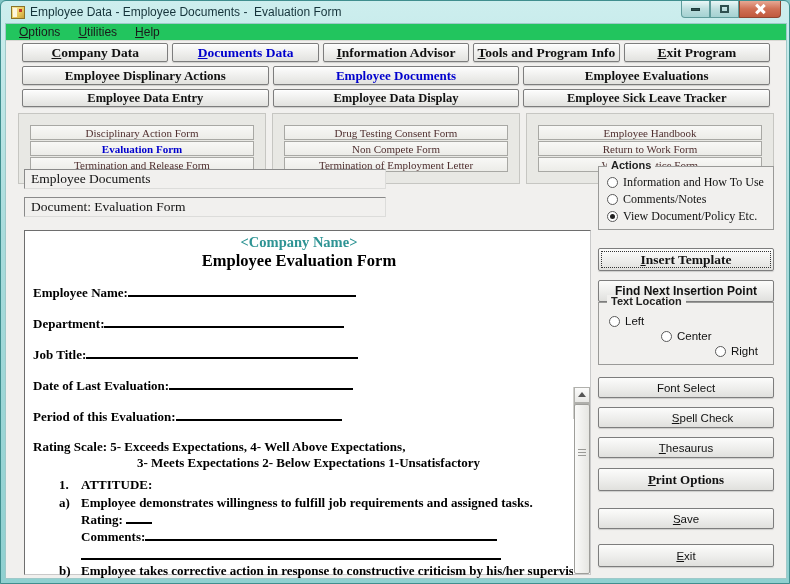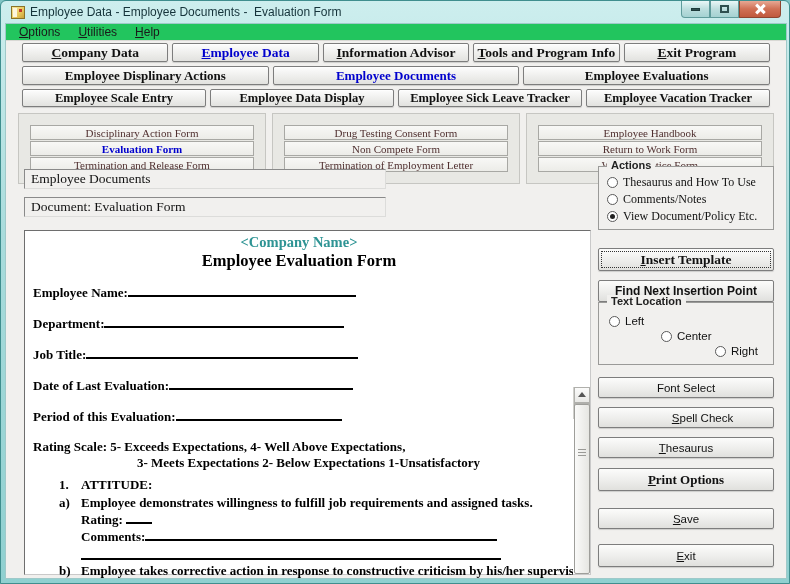--- a/index.html
+++ b/index.html
@@ -153,21 +153,21 @@
       <span class="menu-item"><span class="mn">Options</span></span>
       <span class="menu-item"><span class="mn">Utilities</span></span>
       <span class="menu-item"><span class="mn">Help</span></span>
     </div>
 
     <div class="nav-row nav1">
       <div class="navbtn">
           <span class="lbl mn">Company Data</span>
         </div>
       <div class="navbtn active">
-          <span class="lbl mn">Employee Data</span>
+          <span class="lbl mn">Documents Data</span>
         </div>
       <div class="navbtn">
           <span class="lbl mn">Information Advisor</span>
         </div>
       <div class="navbtn">
           <span class="lbl mn">Tools and Program Info</span>
         </div>
       <div class="navbtn">
           <span class="lbl mn">Exit Program</span>
         </div>
@@ -180,30 +180,27 @@
       <div class="navbtn active">
           <span class="lbl">Employee Documents</span>
         </div>
       <div class="navbtn">
           <span class="lbl">Employee Evaluations</span>
         </div>
     </div>
 
     <div class="nav-row nav3">
       <div class="navbtn">
-          <span class="lbl">Employee Scale Entry</span>
+          <span class="lbl">Employee Data Entry</span>
         </div>
       <div class="navbtn">
           <span class="lbl">Employee Data Display</span>
         </div>
       <div class="navbtn">
           <span class="lbl">Employee Sick Leave Tracker</span>
-        </div>
-      <div class="navbtn">
-          <span class="lbl">Employee Vacation Tracker</span>
         </div>
     </div>
 
     <div class="docnav">
       <div class="docnav-col">
         <div class="smallbtn">
             <span>Disciplinary Action Form</span>
           </div>
         <div class="smallbtn active">
             <span>Evaluation Form</span>
@@ -236,21 +233,21 @@
       </div>
     </div>
 
     <div class="field-box fb-section">Employee Documents</div>
     <div class="field-box fb-document">Document: Evaluation Form</div>
 
     <div class="groupbox gb-actions">
       <span class="gb-title">Actions</span>
       <div class="radio-row">
         <span class="radio"></span>
-        <span class="radio-label">Thesaurus and How To Use</span>
+        <span class="radio-label">Information and How To Use</span>
       </div>
       <div class="radio-row">
         <span class="radio"></span>
         <span class="radio-label">Comments/Notes</span>
       </div>
       <div class="radio-row">
         <span class="radio checked"></span>
         <span class="radio-label">View Document/Policy Etc.</span>
       </div>
     </div>

